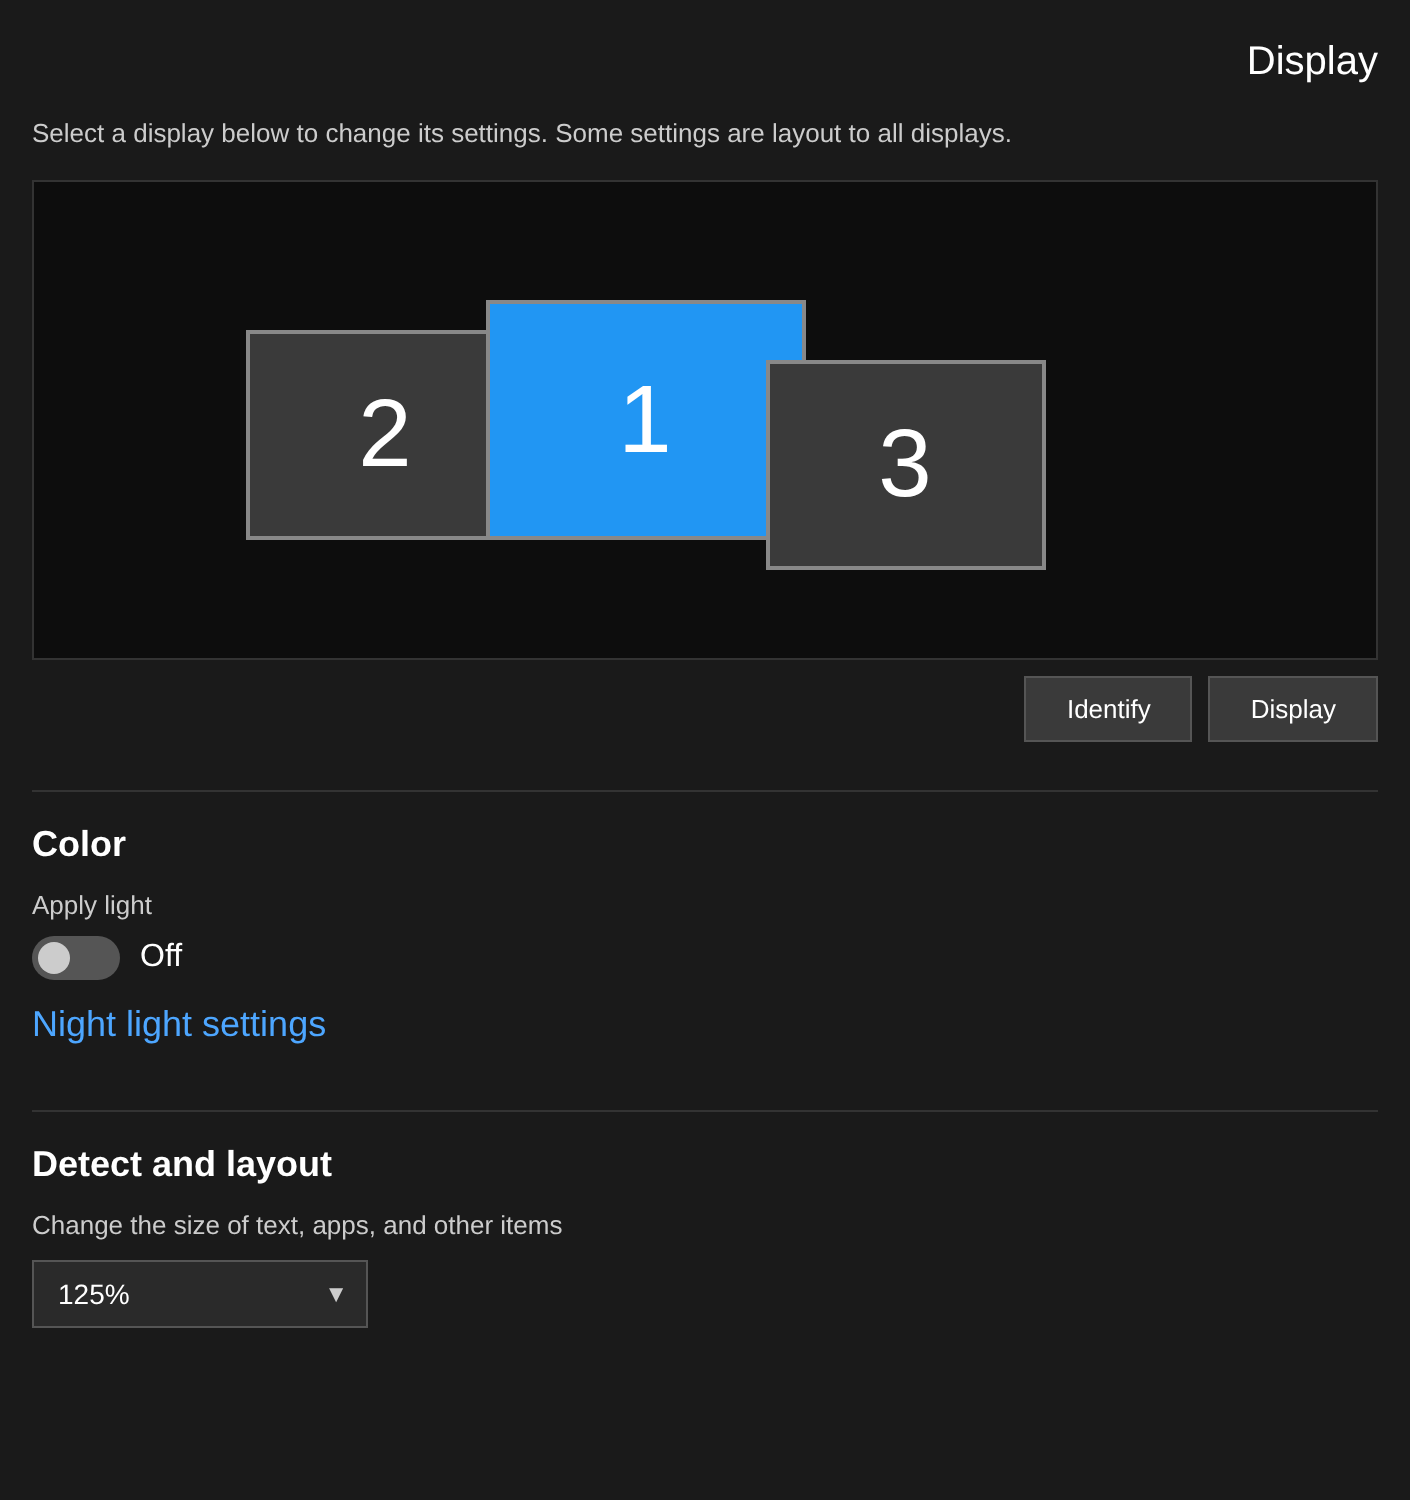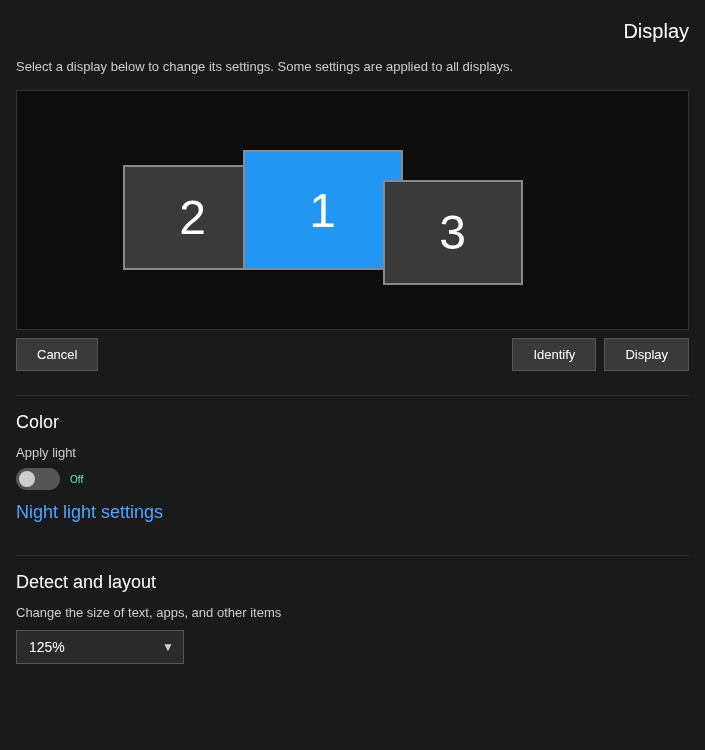--- a/index.html
+++ b/index.html
@@ -109,21 +109,21 @@
     
     .divider {
       border: none;
       border-top: 1px solid #333;
       margin: 8px 0 16px 0;
     }
 
     
     .section-title {
       font-size: 18px;
-      font-weight: 400;
+      font-weight: 700;
       margin-bottom: 12px;
       color: #ffffff;
     }
 
     
     .night-light-label {
       font-size: 13px;
       color: #cccccc;
       margin-bottom: 8px;
     }
@@ -160,22 +160,22 @@
       width: 16px;
       height: 16px;
       background-color: #ccc;
       border-radius: 50%;
       top: 3px;
       left: 3px;
       transition: left 0.2s;
     }
 
     .toggle-off-text {
-      font-size: 10px;
-      color: #5eead4;
+      font-size: 16px;
+      color: #ffffff;
     }
 
     .night-light-link {
       color: #4da6ff;
       text-decoration: none;
       font-size: 18px;
       cursor: pointer;
       margin-bottom: 24px;
       display: inline-block;
     }
@@ -214,32 +214,31 @@
       font-size: 12px;
     }
   </style>
 </head>
 <body>
 
 
 
 <h1 class="page-title">Display</h1>
 
-<p class="subtitle">Select a display below to change its settings. Some settings are applied to all displays.</p>
+<p class="subtitle">Select a display below to change its settings. Some settings are layout to all displays.</p>
 
 <div class="display-preview">
   <div class="monitor-container">
     <div class="monitor monitor-2">2</div>
     <div class="monitor monitor-1">1</div>
     <div class="monitor monitor-3">3</div>
   </div>
 </div>
 
 <div class="button-row">
-  <button class="btn">Cancel</button>
   <div class="btn-group-right">
     <button class="btn">Identify</button>
     <button class="btn">Display</button>
   </div>
 </div>
 
 <hr class="divider">
 
 <h2 class="section-title">Color</h2>
 

